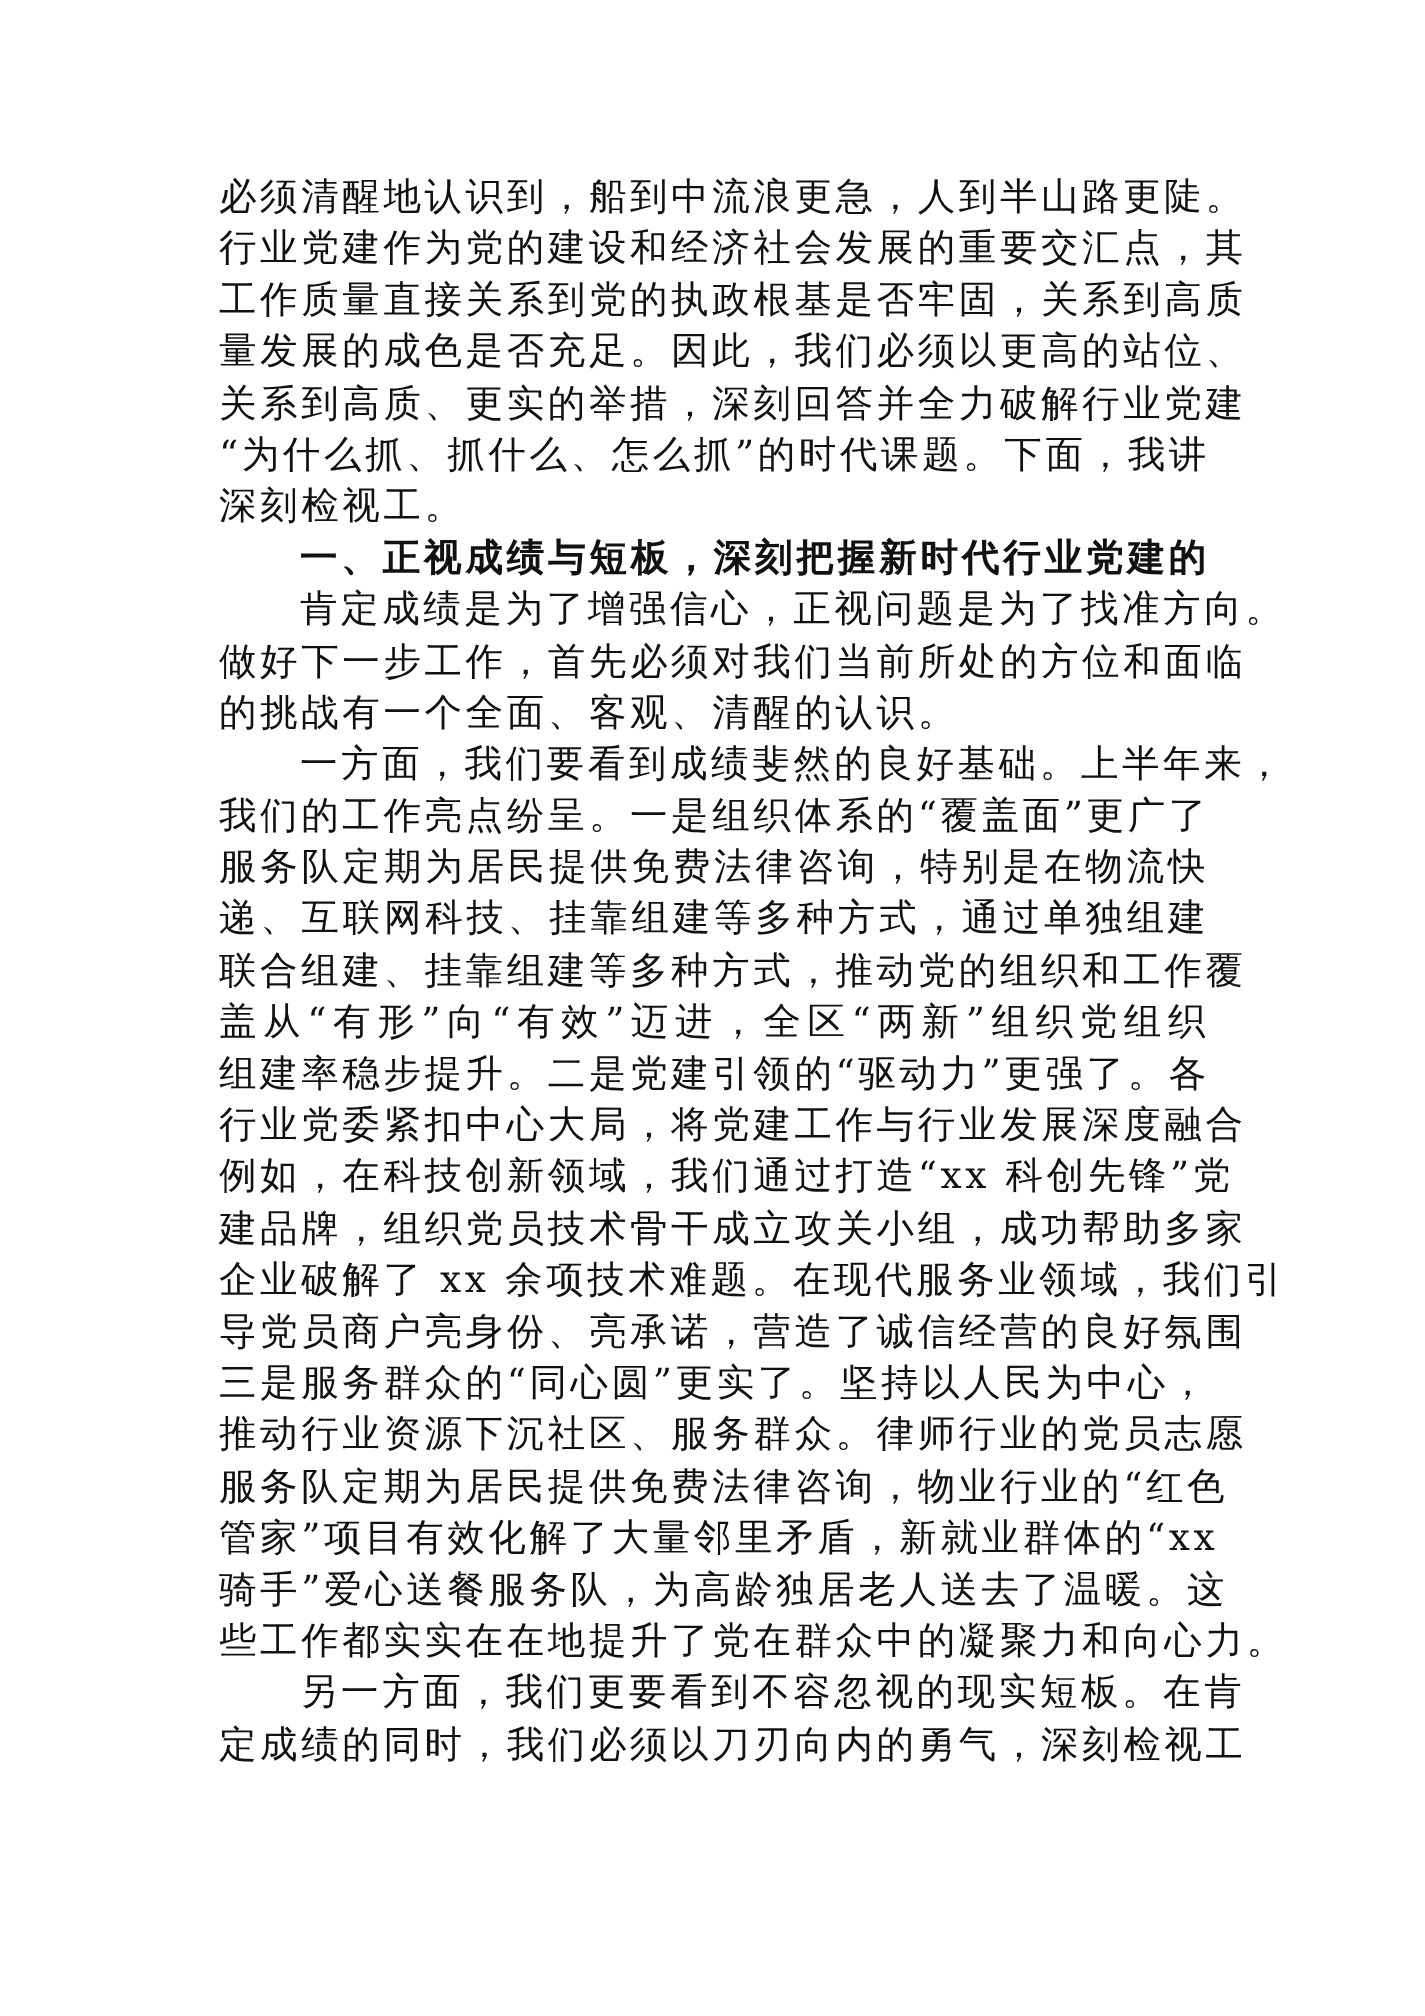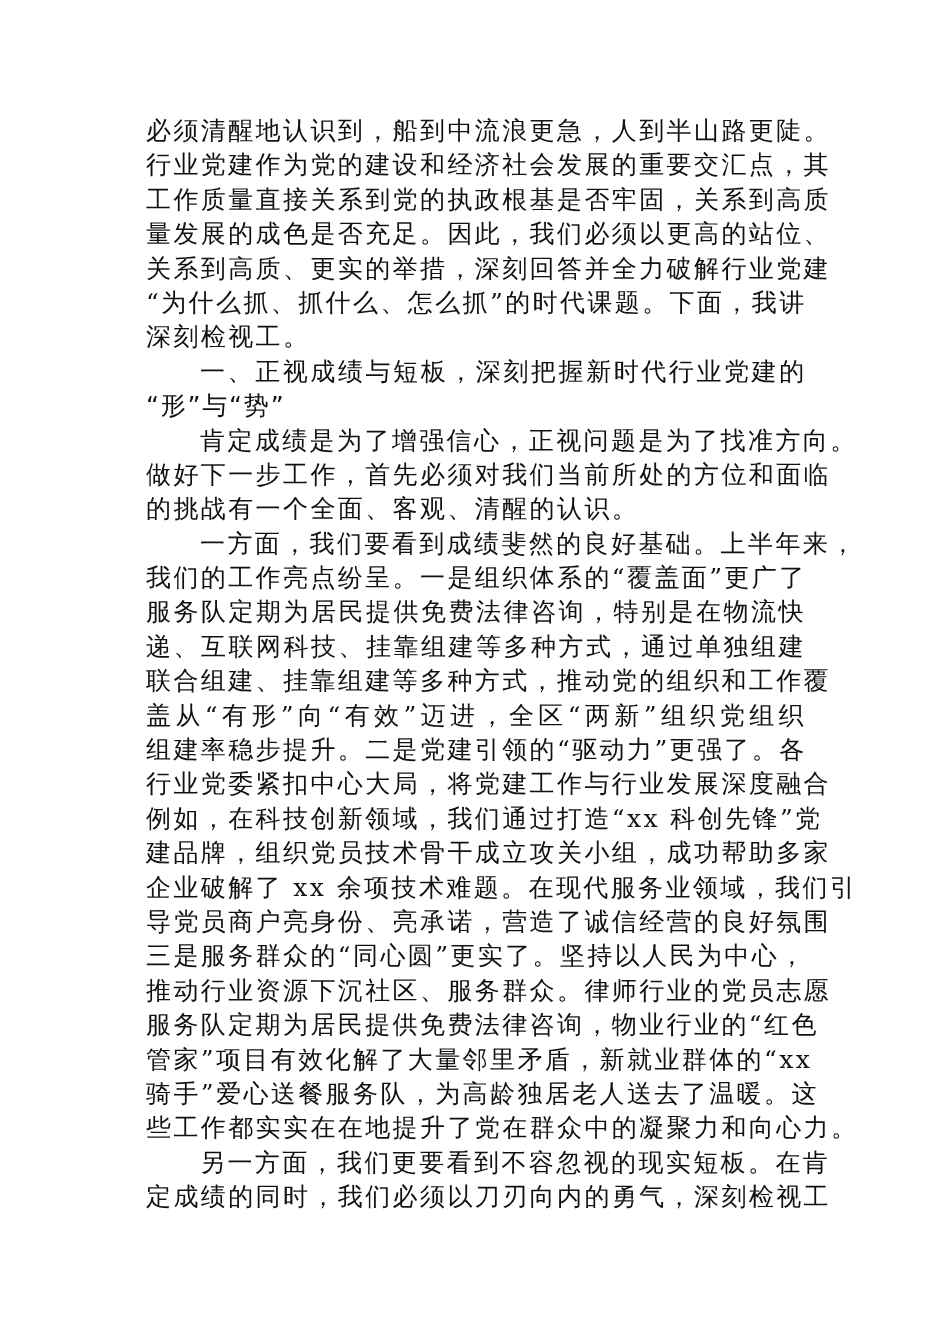--- a/index.html
+++ b/index.html
@@ -6,40 +6,39 @@
   body { width: 950px; height: 1344px; position: relative; overflow: hidden; }
   .page {
     position: absolute; left: 146px; top: 114px; width: 660px;
     font-family: "DejaVu Serif", "Liberation Serif", serif;
     color: #111111; font-size: 25px; line-height: 34.4px;
     letter-spacing: 2.4px;
   }
   .line { height: 34.4px; white-space: nowrap; overflow: visible; text-align: justify; text-align-last: justify; }
   .line.last { text-align-last: left; }
   .line.indent { padding-left: 54px; }
-  .heading { font-family: "DejaVu Sans", "Liberation Sans", sans-serif; font-weight: normal; letter-spacing: 1.8px; }
+  .heading { font-family: "DejaVu Sans", "Liberation Sans", sans-serif; font-weight: bold; letter-spacing: 1.8px; }
 </style>
 </head>
 <body>
 
 <div class="page">
 
   <div>
     <div class="line">必须清醒地认识到，船到中流浪更急，人到半山路更陡。</div>
     <div class="line">行业党建作为党的建设和经济社会发展的重要交汇点，其</div>
     <div class="line">工作质量直接关系到党的执政根基是否牢固，关系到高质</div>
     <div class="line">量发展的成色是否充足。因此，我们必须以更高的站位、</div>
     <div class="line">关系到高质、更实的举措，深刻回答并全力破解行业党建</div>
     <div class="line">“为什么抓、抓什么、怎么抓”的时代课题。下面，我讲</div>
     <div class="line last">深刻检视工。</div>
   </div>
 
   <div>
     <div class="line indent heading">一、正视成绩与短板，深刻把握新时代行业党建的</div>
-    <div class="line last heading">“形”与“势”</div>
   </div>
 
   <div>
     <div class="line indent">肯定成绩是为了增强信心，正视问题是为了找准方向。</div>
     <div class="line">做好下一步工作，首先必须对我们当前所处的方位和面临</div>
     <div class="line last">的挑战有一个全面、客观、清醒的认识。</div>
   </div>
 
   <div>
     <div class="line indent">一方面，我们要看到成绩斐然的良好基础。上半年来，</div>

